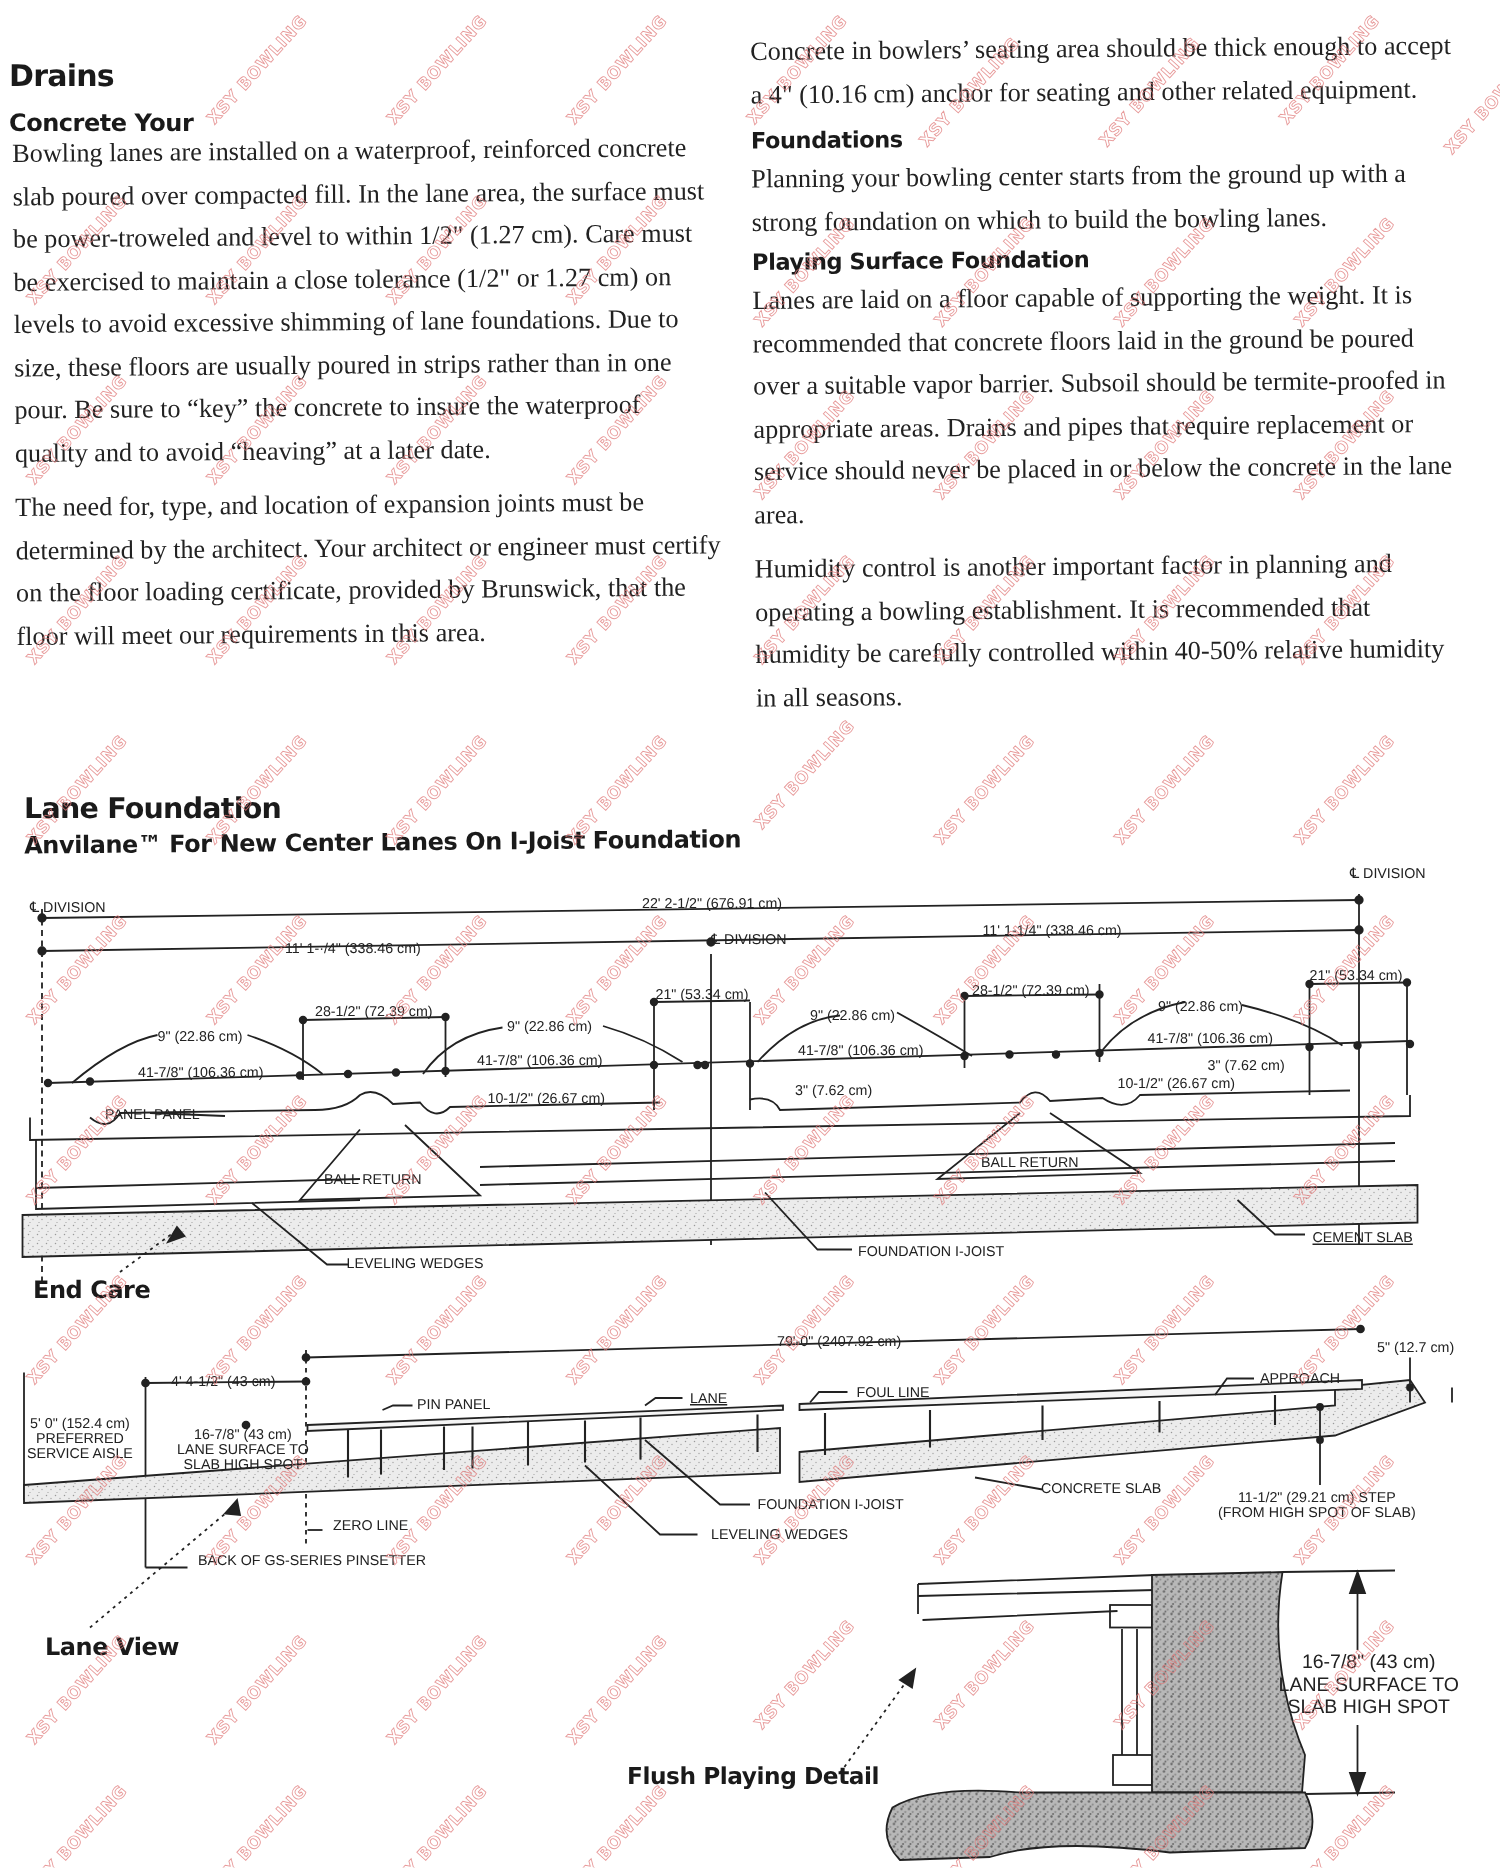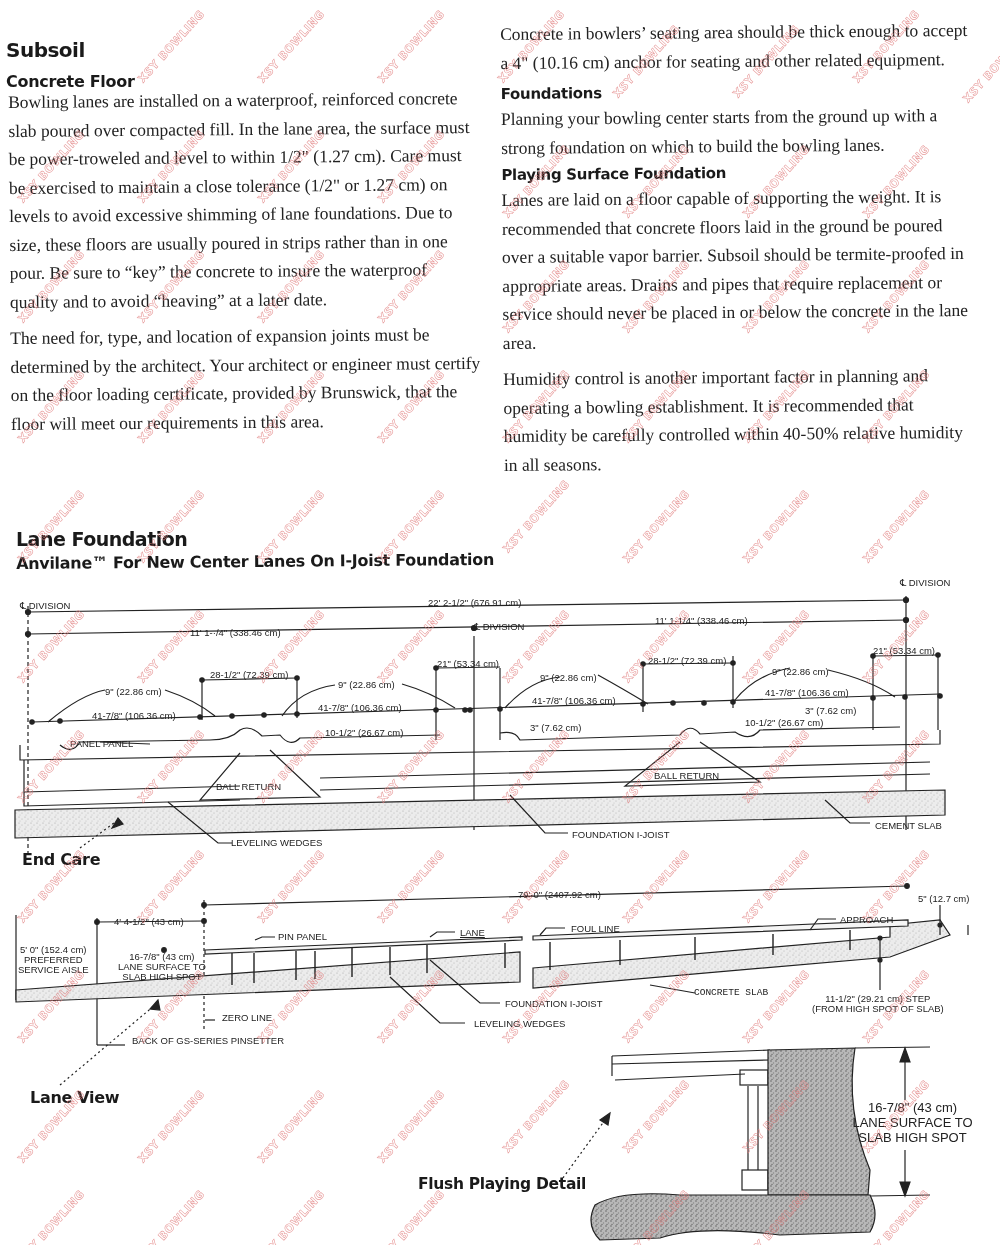--- a/index.html
+++ b/index.html
@@ -13,22 +13,22 @@
   .col-left{left:8px;top:88px;width:470px;transform:rotate(-0.5deg);transform-origin:left top;}
   .col-right{left:500px;top:20px;width:470px;transform:rotate(-0.5deg);transform-origin:left top;}
   .label{font-family:"Liberation Sans","DejaVu Sans",sans-serif;font-size:9.5px;color:#222;white-space:nowrap;}
   .label-lg{font-family:"Liberation Sans","DejaVu Sans",sans-serif;font-size:13px;color:#222;line-height:15px;text-align:center;}
   svg{position:absolute;left:0;top:0;}
   .wm{font-family:"DejaVu Sans",sans-serif;font-size:11px;font-weight:bold;color:transparent;-webkit-text-stroke:0.6px #e07a7a;letter-spacing:0.5px;white-space:nowrap;transform:rotate(-48deg);opacity:0.75;}
 </style>
 </head>
 <body>
 
-<div class="abs h1" style="left:6px;top:38px;">Subsoil</div>
-<div class="abs h2" style="left:6px;top:72px;">Concrete Floor</div>
+<div class="abs h1" style="left:6px;top:38px;">Drains</div>
+<div class="abs h2" style="left:6px;top:72px;">Concrete Your</div>
 
 <div class="abs body-text col-left">
   <p>Bowling lanes are installed on a waterproof, reinforced concrete slab poured over compacted fill. In the lane area, the surface must be power-troweled and level to within 1/2" (1.27 cm). Care must be exercised to maintain a close tolerance (1/2" or 1.27 cm) on levels to avoid excessive shimming of lane foundations. Due to size, these floors are usually poured in strips rather than in one pour. Be sure to “key” the concrete to insure the waterproof quality and to avoid “heaving” at a later date.</p>
   <p>The need for, type, and location of expansion joints must be determined by the architect. Your architect or engineer must certify on the floor loading certificate, provided by Brunswick, that the floor will meet our requirements in this area.</p>
 </div>
 
 <div class="abs body-text col-right">
   <p style="margin-bottom:6px;">Concrete in bowlers’ seating area should be thick enough to accept a 4" (10.16 cm) anchor for seating and other related equipment.</p>
   <div class="h3" style="color:#1a1a1a;line-height:22px;">Foundations</div>
   <p style="margin-bottom:2px;">Planning your bowling center starts from the ground up with a strong foundation on which to build the bowling lanes.</p>
@@ -236,42 +236,42 @@
 <div class="abs label" style="left:325px;top:727px;">10-1/2" (26.67 cm)</div>
 <div class="abs label" style="left:745px;top:717px;">10-1/2" (26.67 cm)</div>
 <div class="abs label" style="left:530px;top:722px;">3" (7.62 cm)</div>
 <div class="abs label" style="left:805px;top:705px;">3" (7.62 cm)</div>
 
 <div class="abs label" style="left:70px;top:738px;">PANEL PANEL</div>
 <div class="abs label" style="left:216px;top:781px;">BALL RETURN</div>
 <div class="abs label" style="left:654px;top:770px;">BALL RETURN</div>
 <div class="abs label" style="left:231px;top:837px;">LEVELING WEDGES</div>
 <div class="abs label" style="left:572px;top:829px;">FOUNDATION I-JOIST</div>
-<div class="abs label" style="left:875px;top:820px;">CEMENT SLAB</div>
+<div class="abs label" style="left:875px;top:820px;text-decoration:underline;">CEMENT SLAB</div>
 <div class="abs h3" style="left:22px;top:850px;font-size:16px;">End Care</div>
 
 <div class="abs label" style="left:518px;top:889px;">79'-0" (2407.92 cm)</div>
 <div class="abs label" style="left:114px;top:916px;">4' 4-1/2" (43 cm)</div>
 <div class="abs label" style="left:918px;top:893px;">5" (12.7 cm)</div>
 <div class="abs label" style="left:18px;top:945px;white-space:pre-line;text-align:center;line-height:10px;">5' 0" (152.4 cm)
 PREFERRED
 SERVICE AISLE</div>
 <div class="abs label" style="left:118px;top:952px;white-space:pre-line;text-align:center;line-height:10px;">16-7/8" (43 cm)
 LANE SURFACE TO
 SLAB HIGH SPOT</div>
 <div class="abs label" style="left:812px;top:994px;white-space:pre-line;text-align:center;line-height:10px;">11-1/2" (29.21 cm) STEP
 (FROM HIGH SPOT OF SLAB)</div>
 
 <div class="abs label" style="left:278px;top:931px;">PIN PANEL</div>
 <div class="abs label" style="left:460px;top:927px;text-decoration:underline;">LANE</div>
 <div class="abs label" style="left:571px;top:923px;">FOUL LINE</div>
 <div class="abs label" style="left:840px;top:914px;">APPROACH</div>
 <div class="abs label" style="left:505px;top:998px;">FOUNDATION I-JOIST</div>
 <div class="abs label" style="left:474px;top:1018px;">LEVELING WEDGES</div>
-<div class="abs label" style="left:694px;top:987px;font-family:Liberation Mono, monospace;">CONCRETE SLAB</div>
+<div class="abs label" style="left:694px;top:987px;">CONCRETE SLAB</div>
 <div class="abs label" style="left:222px;top:1012px;">ZERO LINE</div>
 <div class="abs label" style="left:132px;top:1035px;">BACK OF GS-SERIES PINSETTER</div>
 <div class="abs h3" style="left:30px;top:1088px;font-size:16px;">Lane View</div>
 
 <div class="abs label-lg" style="left:850px;top:1100px;width:125px;white-space:pre-line;">16-7/8" (43 cm)
 LANE SURFACE TO
 SLAB HIGH SPOT</div>
 <div class="abs h3" style="left:418px;top:1175px;font-size:15.5px;">Flush Playing Detail</div>
 
 <div>

